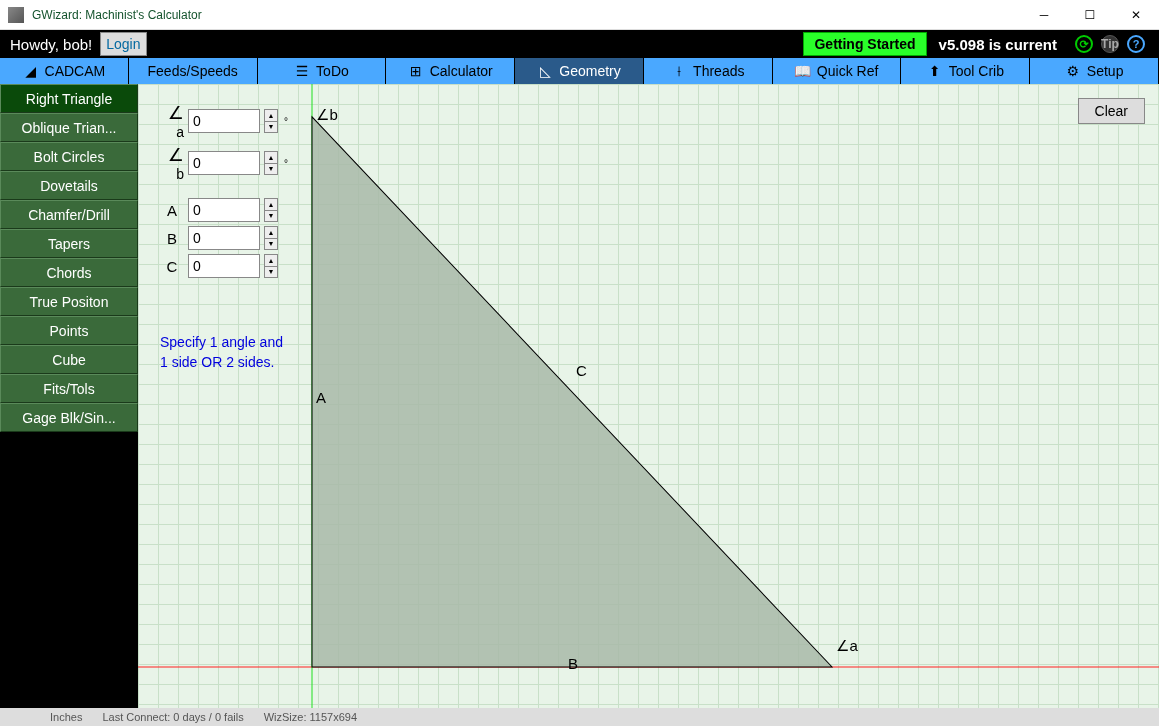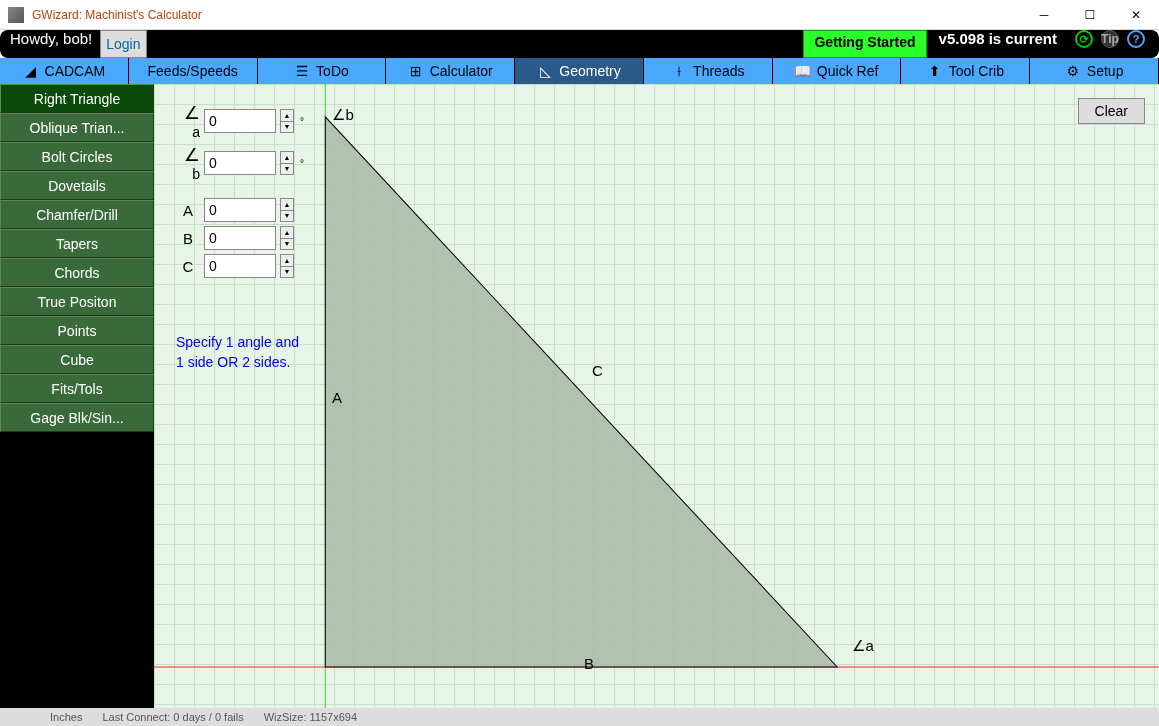--- a/index.html
+++ b/index.html
@@ -1,40 +1,40 @@
 <!DOCTYPE html>
 <html><head>
 <meta charset="utf-8">
 <style>
 * { box-sizing: border-box; margin: 0; padding: 0; }
 body { font-family: Arial, sans-serif; font-size: 13px; background: #fff; width: 1159px; height: 726px; overflow: hidden; display: flex; flex-direction: column; }
 .titlebar { height: 30px; background: #fff; display: flex; align-items: center; padding: 0 0 0 8px; border-bottom: 1px solid #ddd; }
 .titlebar-icon { width: 16px; height: 16px; background: linear-gradient(135deg,#888,#555); margin-right: 8px; }
-.titlebar-title { flex: 1; font-size: 12px; color: #c2410c; }
+.titlebar-title { flex: 1; font-size: 12px; color: #14532d; }
 .win-controls { display: flex; }
 .win-btn { width: 46px; height: 30px; display: flex; align-items: center; justify-content: center; font-size: 12px; cursor: pointer; }
 
-.blackbar { height: 28px; background: #000; display: flex; padding: 0 10px; color: #fff; border-radius: 8px; }
+.blackbar { height: 28px; background: #000; display: flex; align-items: center; padding: 0 10px; color: #fff; }
 .greet { font-size: 15px; margin-right: 8px; }
 .login-btn { background: #ddd; color: #0369a1; border: 1px solid #888; padding: 3px 5px; font-size: 14px; cursor: pointer; }
 .bb-spacer { flex: 1; }
 .getting-started { background: #2aff2a; color: #000; padding: 3px 10px; font-weight: bold; font-size: 14px; margin-right: 12px; border: 1px solid #0a0; }
 .version { font-weight: bold; font-size: 15px; margin-right: 14px; }
 .icon-circle { width: 18px; height: 18px; border-radius: 50%; margin: 0 4px; display: flex; align-items: center; justify-content: center; font-size: 11px; font-weight: bold; cursor: pointer; }
 .refresh-ic { border: 2px solid #0c0; color: #0c0; }
 .tip-ic { background: #333; color: #aaa; border: 1px solid #555; font-size: 12px; }
 .help-ic { border: 2px solid #4aa8ff; color: #4aa8ff; }
 
 .tabbar { height: 26px; background: #4aa8ff; display: flex; }
 .tab { flex: 1; display: flex; align-items: center; justify-content: center; border-right: 1px solid #000; cursor: pointer; font-size: 14px; gap: 6px; }
 .tab.active { background: #2a5a8a; color: #fff; }
 .tab-icon { width: 16px; height: 16px; display: inline-flex; align-items: center; justify-content: center; font-size: 14px; }
 
 .workspace { flex: 1; display: flex; background: #000; overflow: hidden; }
-.sidebar { width: 154px; background: #000; display: flex; flex-direction: column; }
+.sidebar { width: 138px; background: #000; display: flex; flex-direction: column; }
 .side-item { height: 29px; background: #3a6a3a; color: #fff; display: flex; align-items: center; justify-content: center; font-size: 14px; border-top: 1px solid #5a8a5a; border-bottom: 1px solid #1a3a1a; border-left: 1px solid #5a8a5a; border-right: 1px solid #1a3a1a; cursor: pointer; }
 .side-item.active { background: #0a4a0a; }
 
 .canvas-area { flex: 1; position: relative; background: #e8f4e8; background-image: repeating-linear-gradient(#c8e0c8 0 1px, transparent 1px 20px), repeating-linear-gradient(90deg, #c8e0c8 0 1px, transparent 1px 20px), repeating-linear-gradient(#d8ecd8 0 1px, transparent 1px 60px), repeating-linear-gradient(90deg, #d8ecd8 0 1px, transparent 1px 60px); }
 .canvas-area svg { position: absolute; top: 0; left: 0; width: 100%; height: 100%; }
 
 .inputs-panel { position: absolute; top: 18px; left: 22px; }
 .input-row { display: flex; align-items: center; margin-bottom: 4px; gap: 4px; }
 .angle-label { width: 24px; text-align: right; font-size: 14px; }
 .side-label { width: 24px; text-align: center; font-size: 15px; }

